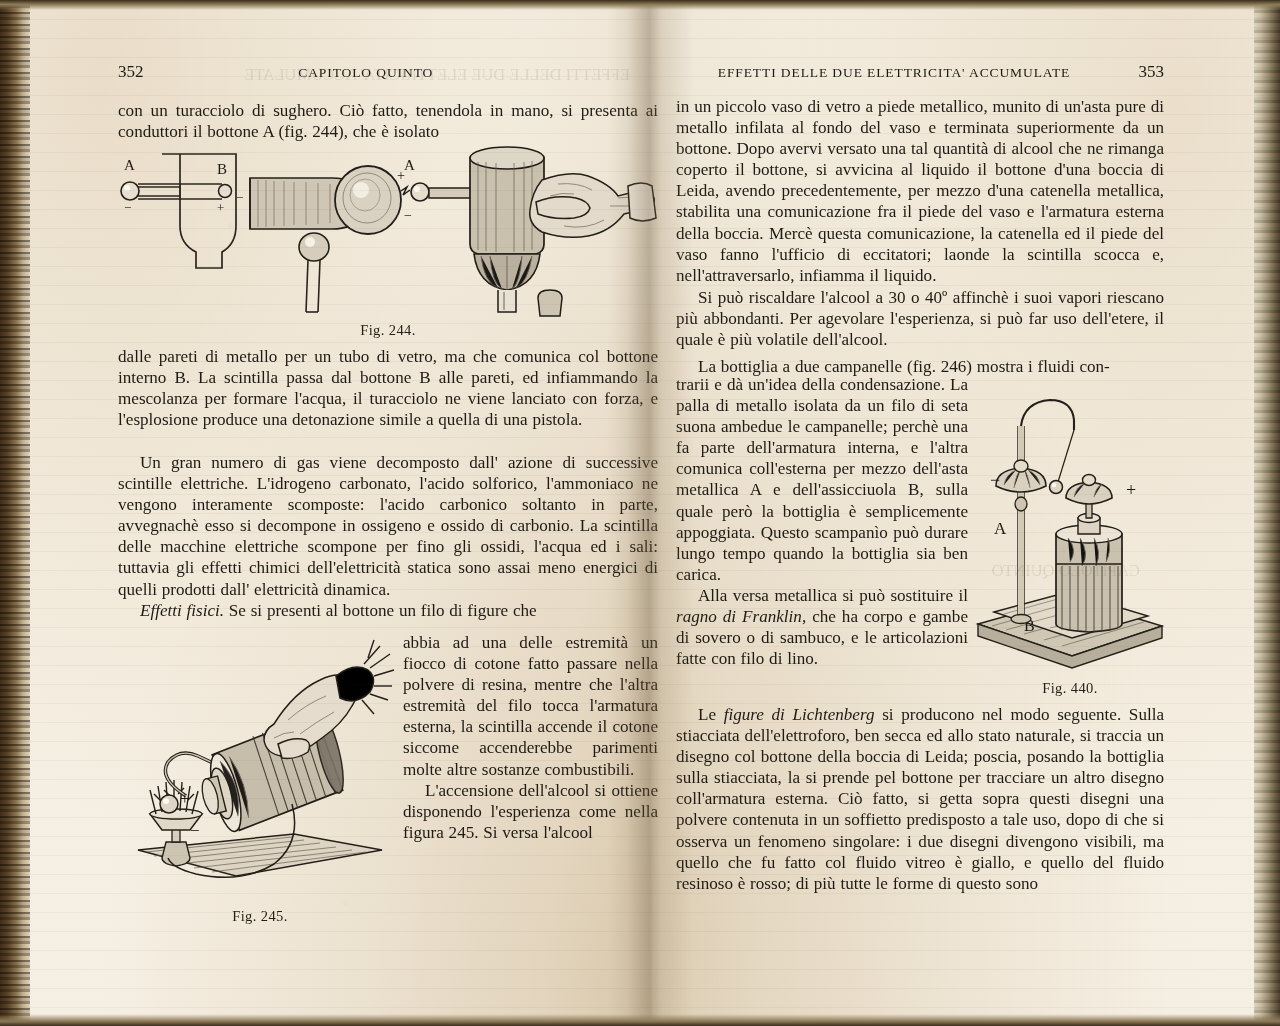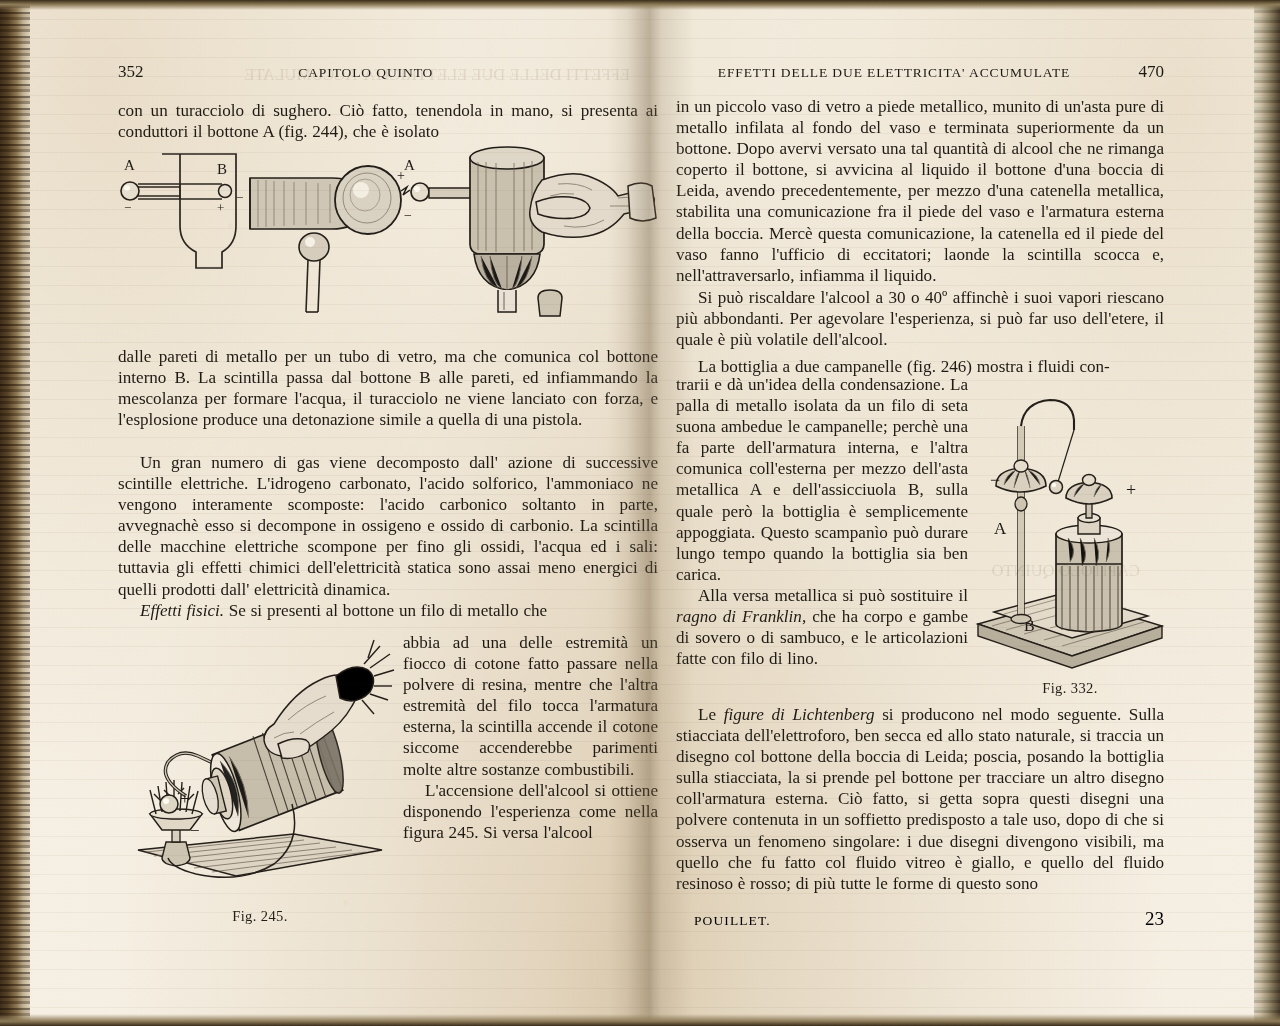--- a/index.html
+++ b/index.html
@@ -229,31 +229,32 @@
         <path d="M440 44 Q460 42 474 50"></path>
           <path d="M446 86 Q468 90 486 80"></path>
         <path d="M500 58 Q516 56 528 60"></path>
           <path d="M492 66 Q508 66 522 66"></path>
         <path d="M432 56 Q444 52 456 54"></path>
       </g>
 
       <path d="M510 46 Q524 40 534 46 L538 78 Q524 84 512 78 Z" fill="#f0e9dc" stroke="#241f19" stroke-width="1.5"></path>
     </svg>
   </div>
+  <div class="fig-cap" id="L-cap244">Fig. 244.</div>
 
   <div class="col" id="L-p2">
     <p class="body">dalle pareti di metallo per un tubo di vetro, ma che comunica col bottone interno B. La scintilla passa dal bottone B alle pareti, ed infiammando la mescolanza per formare l'acqua, il turacciolo ne viene lanciato con forza, e l'esplosione produce una detonazione simile a quella di una pistola.</p>
   </div>
 
   <div class="col" id="L-p3">
     <p class="body ind">Un gran numero di gas viene decomposto dall' azione di successive scintille elettriche. L'idrogeno carbonato, l'acido solforico, l'ammoniaco ne vengono interamente scomposte: l'acido carbonico soltanto in parte, avvegnachè esso si decompone in ossigeno e ossido di carbonio. La scintilla delle macchine elettriche scompone per fino gli ossidi, l'acqua ed i sali: tuttavia gli effetti chimici dell'elettricità statica sono assai meno energici di quelli prodotti dall' elettricità dinamica.</p>
   </div>
 
   <div class="col" id="L-p4">
-    <p class="body ind"><i>Effetti fisici.</i><span> Se si presenti al bottone un filo di metallo che</span></p>
+    <p class="body ind"><i>Effetti fisici.</i><span> Se si presenti al bottone un filo di figure che</span></p>
   </div>
 
   <div id="L-fig245">
     <svg viewBox="0 0 272 280" width="272" height="280">
 
       <g>
         <path d="M14 222 L170 206 L258 222 L112 248 Z" fill="#ddd4c3" stroke="#241f19" stroke-width="1.5"></path>
         <g stroke="#5f5648" stroke-width=".8" opacity=".8">
           <path d="M22 224 L168 209"></path>
             <path d="M30 228 L180 212"></path>
@@ -346,21 +347,21 @@
   </div>
   <div class="fig-cap" id="L-cap245">Fig. 245.</div>
 
   <div class="col" id="L-wrapcol">
     <p class="body">abbia ad una delle estremità un fiocco di cotone fatto passare nella polvere di resina, mentre che l'altra estremità del filo tocca l'armatura esterna, la scintilla accende il cotone siccome accenderebbe parimenti molte altre sostanze combustibili.</p>
     <p class="body ind">L'accensione dell'alcool si ottiene disponendo l'esperienza come nella figura 245. Si versa l'alcool</p>
   </div>
 
   <div class="col runhead" id="R-head">
     <span class="hd-title">EFFETTI DELLE DUE ELETTRICITA' ACCUMULATE</span>
-    <span class="hd-folio folio">470</span>
+    <span class="hd-folio folio">353</span>
   </div>
 
   <div class="col" id="R-p1">
     <p class="body">in un piccolo vaso di vetro a piede metallico, munito di un'asta pure di metallo infilata al fondo del vaso e terminata superiormente da un bottone. Dopo avervi versato una tal quantità di alcool che ne rimanga coperto il bottone, si avvicina al liquido il bottone d'una boccia di Leida, avendo precedentemente, per mezzo d'una catenella metallica, stabilita una comunicazione fra il piede del vaso e l'armatura esterna della boccia. Mercè questa comunicazione, la catenella ed il piede del vaso fanno l'ufficio di eccitatori; laonde la scintilla scocca e, nell'attraversarlo, infiamma il liquido.</p>
   </div>
 
   <div class="col" id="R-p2">
     <p class="body ind">Si può riscaldare l'alcool a 30 o 40º affinchè i suoi vapori riescano più abbondanti. Per agevolare l'esperienza, si può far uso dell'etere, il quale è più volatile dell'alcool.</p>
   </div>
 
@@ -449,35 +450,31 @@
         <path d="M94 112 Q94 98 117 96 Q140 98 140 112 Q128 118 117 118 Q106 118 94 112 Z" fill="#d9d0bf" stroke="#221e18" stroke-width="1.6"></path>
         <g stroke="#6a6153" stroke-width=".85" opacity=".85">
           <path d="M102 111 Q104 101 113 97"></path>
             <path d="M122 111 Q124 101 130 98"></path>
         </g>
         <ellipse cx="117" cy="94" rx="6.5" ry="5.5" fill="#e5dccb" stroke="#221e18" stroke-width="1.4"></ellipse>
       </g>
       <text x="154" y="110" font-family="Liberation Serif, serif" font-size="18" fill="#1d1a15">+</text>
     </svg>
   </div>
-  <div class="fig-cap" id="R-cap246">Fig. 332.</div>
+  <div class="fig-cap" id="R-cap246">Fig. 440.</div>
 
   <div class="col" id="R-wrapcol">
     <p class="body">trarii e dà un'idea della condensazione. La palla di metallo isolata da un filo di seta suona ambedue le campanelle; perchè una fa parte dell'armatura interna, e l'altra comunica coll'esterna per mezzo dell'asta metallica A e dell'assicciuola B, sulla quale però la bottiglia è semplicemente appoggiata. Questo scampanìo può durare lungo tempo quando la bottiglia sia ben carica.</p>
     <p class="body ind"><span>Alla versa metallica si può sostituire il </span><i>ragno di Franklin</i><span>, che ha corpo e gambe di sovero o di sambuco, e le articolazioni fatte con filo di lino.</span></p>
   </div>
 
   <div class="col" id="R-p4">
     <p class="body ind"><span>Le </span><i>figure di Lichtenberg</i><span> si producono nel modo seguente. Sulla stiacciata dell'elettroforo, ben secca ed allo stato naturale, si traccia un disegno col bottone della boccia di Leida; poscia, posando la bottiglia sulla stiacciata, la si prende pel bottone per tracciare un altro disegno coll'armatura esterna. Ciò fatto, si getta sopra questi disegni una polvere contenuta in un soffietto predisposto a tale uso, dopo di che si osserva un fenomeno singolare: i due disegni divengono visibili, ma quello che fu fatto col fluido vitreo è giallo, e quello del fluido resinoso è rosso; di più tutte le forme di questo sono</span></p>
   </div>
 
-  <div id="R-foot">
-    <span class="smallcaps imp">POUILLET.</span>
-    <span class="sig">23</span>
-  </div>
 
   <div class="ghost" style="left:150px;top:64px;width:480px;">EFFETTI DELLE DUE ELETTRICITA' ACCUMULATE</div>
   <div class="ghost" style="left:700px;top:560px;width:440px;">CAPITOLO QUINTO</div>
 
   <div id="gutter"></div>
   <div id="edge-left"></div>
   <div id="edge-right"></div>
   <div id="edge-top"></div>
   <div id="edge-bottom"></div>
   <div id="grain"></div>

